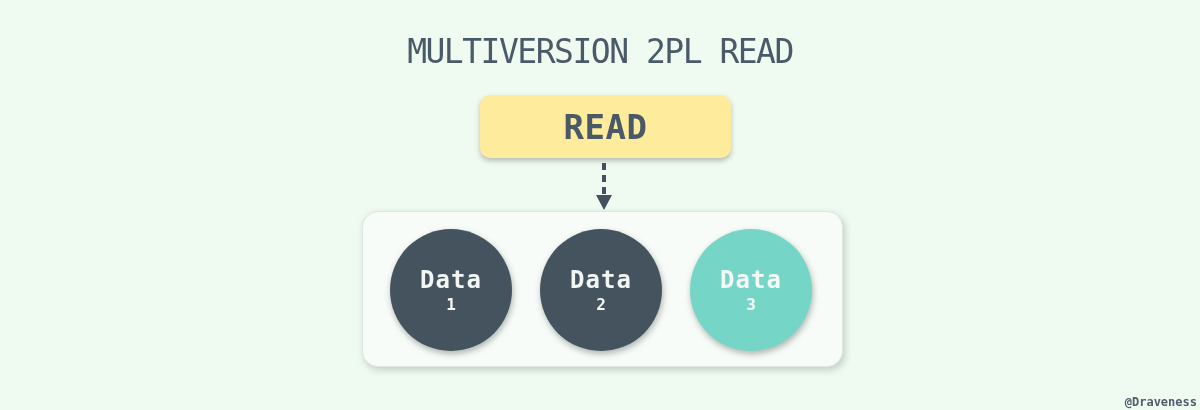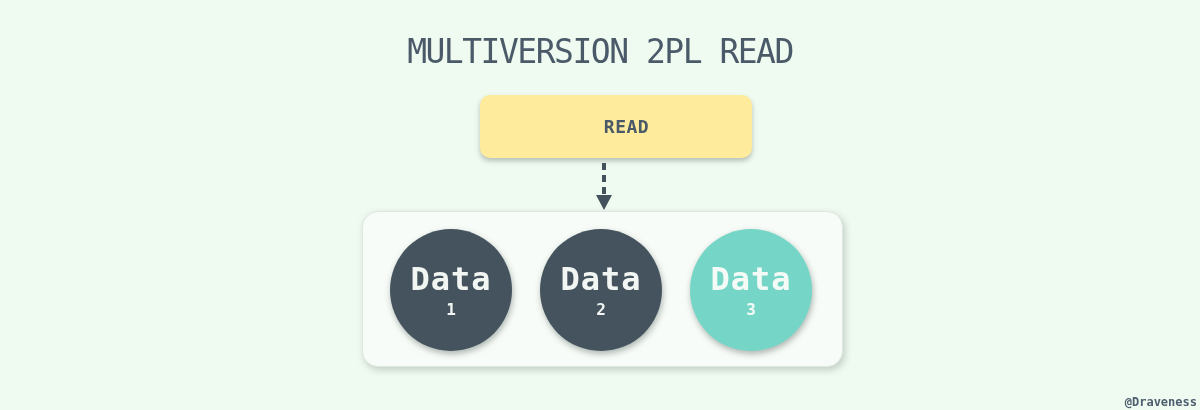--- a/index.html
+++ b/index.html
@@ -19,23 +19,22 @@
     font-weight: normal;
     letter-spacing: -1.5px;
     color: #4b5a69;
   }
   .read-node {
     position: absolute;
     left: 480px; top: 95px;
     width: 251px; height: 63px;
     border-radius: 10px;
     display: flex; align-items: center; justify-content: center;
-    font-size: 18px; font-weight: bold; letter-spacing: 0.5px;
+    font-size: 34px; font-weight: bold; letter-spacing: 0.5px;
     box-shadow: 0 3px 5px rgba(108,120,110,0.45);
-    padding-left: 21px;
   }
   .arrow-wrap {
     position: absolute;
     left: 594px; top: 161px;
     width: 20px; height: 50px;
   }
   .store {
     position: absolute;
     left: 362px; top: 211px;
     width: 481px; height: 156px;
@@ -49,21 +48,21 @@
     top: 17px;
     width: 122px; height: 122px;
     border-radius: 50%;
     display: flex; flex-direction: column; align-items: center; justify-content: center;
     box-shadow: 1px 3px 6px rgba(80,95,88,0.45);
   }
   .node-1 { left: 27px; }
   .node-2 { left: 177px; }
   .node-3 { left: 327px; }
   .node .label {
-    font-size: 32px; font-weight: bold; letter-spacing: 1px; line-height: 1.1;
+    font-size: 24px; font-weight: bold; letter-spacing: 1px; line-height: 1.1;
   }
   .node .version {
     font-size: 16px; font-weight: bold; margin-top: 4px; line-height: 1;
   }
   .watermark {
     position: absolute;
     right: 3px; bottom: 1px;
     font-size: 12px;
     font-weight: bold;
     color: #4d5e6e;

